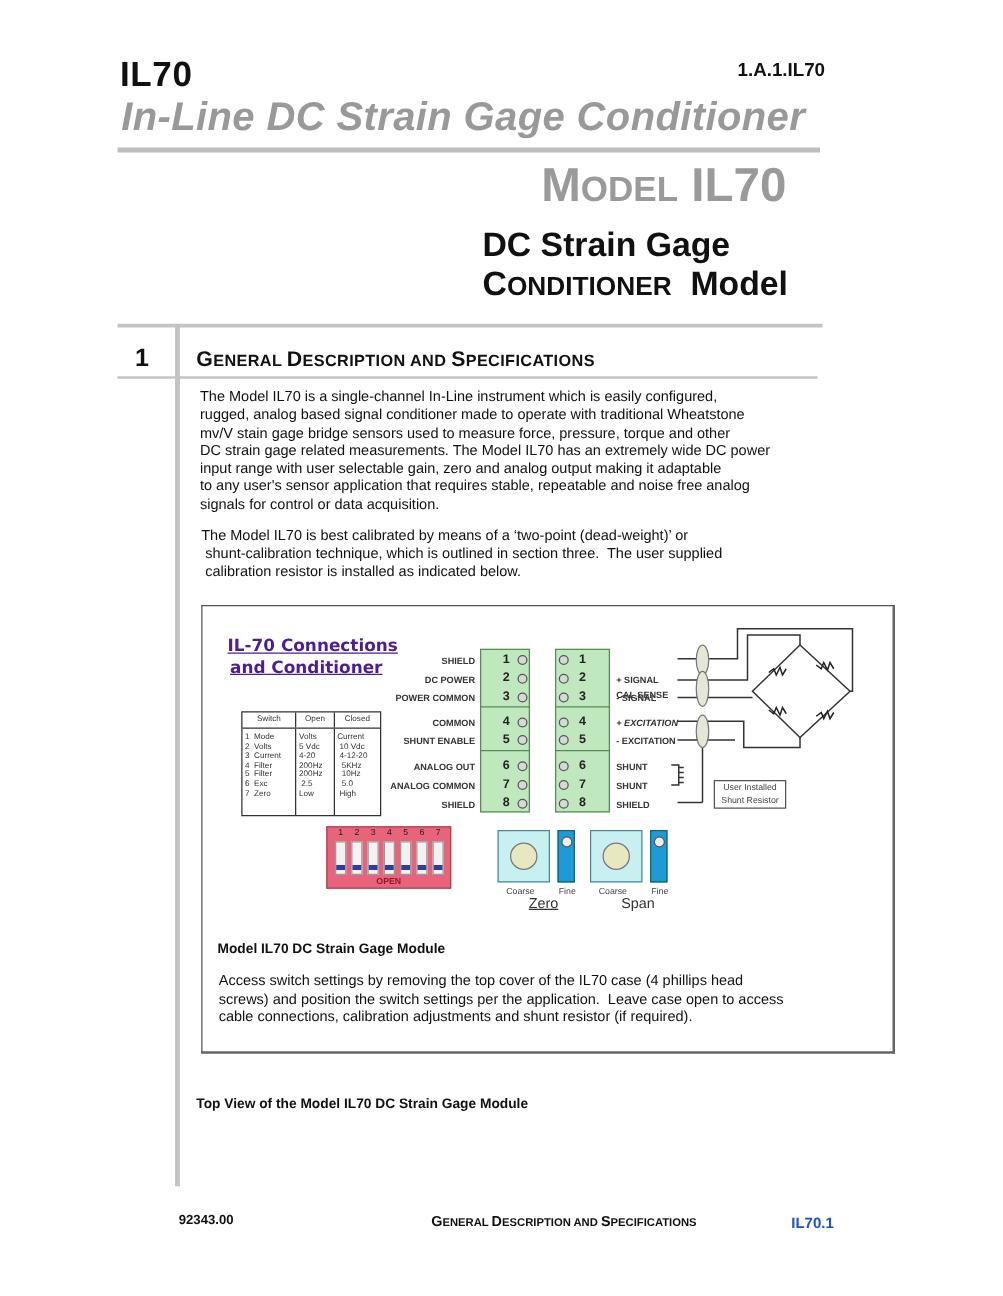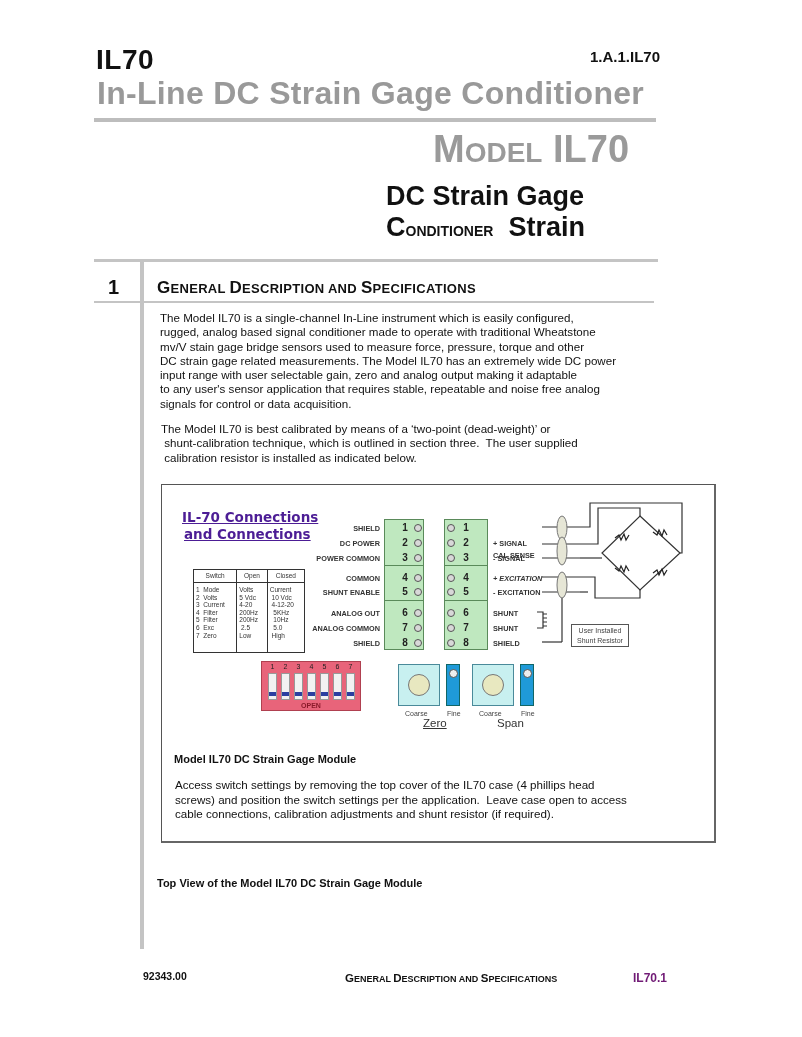--- a/index.html
+++ b/index.html
@@ -1,43 +1,43 @@
 <!DOCTYPE html>
 <html><head>
 <meta charset="utf-8">
 <style>
   html, body { margin: 0; padding: 0; background: #ffffff; }
   body { width: 802px; height: 1037px; position: relative; overflow: hidden; font-family: "Liberation Sans", sans-serif; color: #111; }
   .abs { position: absolute; }
   .title-main { left: 96px; top: 44px; font-size: 28px; font-weight: bold; color: #111; letter-spacing: 0.5px; }
   .doc-code { left: 590px; top: 48px; font-size: 15px; font-weight: bold; color: #111; }
-  .subtitle { left: 97px; top: 75px; font-size: 32px; font-weight: bold; color: #999; letter-spacing: 0.3px; white-space: nowrap; }
+  .subtitle { left: 97px; top: 75px; font-size: 32px; font-weight: bold; color: #999; letter-spacing: 0.3px; white-space: nowrap; font-style: italic; }
   .rule-top { left: 94px; top: 118px; width: 562px; height: 4px; background: #bdbdbd; }
   .model-line { left: 433px; top: 128px; font-size: 38px; font-weight: bold; color: #9a9a9a; white-space: nowrap; }
   .model-line .sc { font-size: 28px; }
   .prod-line1 { left: 386px; top: 181px; font-size: 27px; font-weight: bold; color: #111; white-space: nowrap; }
   .prod-line2 { left: 386px; top: 212px; font-size: 27px; font-weight: bold; color: #111; white-space: nowrap; }
-  .prod-line2 .sc { font-size: 14px; }
+  .prod-line2 .sc { font-size: 21px; }
   .rule-sec-top { left: 94px; top: 259px; width: 564px; height: 3px; background: #c4c4c4; }
   .rule-sec-bot { left: 94px; top: 301px; width: 560px; height: 2px; background: #c4c4c4; }
   .vrule { left: 140px; top: 261px; width: 4px; height: 688px; background: #c4c4c4; }
   .sec-num { left: 108px; top: 276px; font-size: 20px; font-weight: bold; color: #111; }
   .sec-title { left: 157px; top: 278px; font-size: 17px; font-weight: bold; color: #111; white-space: nowrap; letter-spacing: 0.3px; }
   .sec-title .sc { font-size: 13px; }
   .para { font-size: 11.6px; line-height: 14.3px; color: #111; white-space: pre; }
   .p1 { left: 160px; top: 311px; }
   .p2 { left: 161px; top: 422px; }
   .figbox { left: 161px; top: 484px; width: 555px; height: 359px; border: 1px solid #555; border-right: 2px solid #666; border-bottom: 2px solid #666; box-sizing: border-box; }
   .fig-caption { left: 174px; top: 753px; font-size: 11px; font-weight: bold; color: #111; }
   .fig-body { left: 175px; top: 778px; font-size: 11.6px; line-height: 14.5px; color: #111; white-space: pre; }
   .below-caption { left: 157px; top: 877px; font-size: 11px; font-weight: bold; color: #111; }
   .footer-left { left: 143px; top: 970px; font-size: 10.5px; font-weight: bold; color: #111; }
   .footer-mid { left: 345px; top: 972px; font-size: 11.5px; font-weight: bold; color: #111; white-space: nowrap; }
   .footer-mid .sc { font-size: 9px; }
-  .footer-right { left: 633px; top: 971px; font-size: 12px; font-weight: bold; color: #701a75; }
+  .footer-right { left: 633px; top: 971px; font-size: 12px; font-weight: bold; color: #1d4ed8; }
   
   .dg-title { left: 182px; top: 509px; font-family: "DejaVu Sans", sans-serif; font-size: 13.5px; font-weight: bold; color: #4c1d95; line-height: 17px; }
   .dg-title span { display: block; text-decoration: underline; }
   .sw-table { left: 193px; top: 569px; width: 112px; height: 84px; border: 1px solid #333; font-size: 6.5px; color: #333; box-sizing: border-box; }
   .sw-table table { border-collapse: collapse; width: 100%; height: 100%; }
   .sw-table td { border-left: 1px solid #333; padding: 0 2px; vertical-align: top; line-height: 7.6px; white-space: pre; }
   .sw-table td:first-child { border-left: none; }
   .sw-table tr.hdr td { border-bottom: 1px solid #333; height: 12px; vertical-align: middle; text-align: center; }
   .lbl { font-size: 7.3px; font-weight: bold; color: #333; text-align: right; white-space: nowrap; }
   .rlbl { font-size: 7.3px; font-weight: bold; color: #333; white-space: nowrap; }
@@ -65,21 +65,21 @@
 <div class="abs subtitle">In-Line DC Strain Gage Conditioner</div>
 <div class="abs rule-top"></div>
 
 <div class="abs model-line">
   <span>M</span><span class="sc">ODEL</span>
   <span>IL70</span>
 </div>
 <div class="abs prod-line1">DC Strain Gage</div>
 <div class="abs prod-line2">
   <span>C</span><span class="sc">ONDITIONER</span>&nbsp;
-  <span>Strain</span>
+  <span>Model</span>
 </div>
 
 <div class="abs rule-sec-top"></div>
 <div class="abs vrule"></div>
 <div class="abs sec-num">1</div>
 <div class="abs sec-title">
   <span>G</span><span class="sc">ENERAL </span><span>D</span><span class="sc">ESCRIPTION AND </span><span>S</span><span class="sc">PECIFICATIONS</span>
 </div>
 <div class="abs rule-sec-bot"></div>
 
@@ -91,21 +91,21 @@
 to any user's sensor application that requires stable, repeatable and noise free analog
 signals for control or data acquisition.</div>
 <div class="abs para p2">The Model IL70 is best calibrated by means of a ‘two-point (dead-weight)’ or
  shunt-calibration technique, which is outlined in section three.  The user supplied
  calibration resistor is installed as indicated below.</div>
 
 <div class="abs figbox"></div>
 
 <div class="abs dg-title">
   <span>IL-70 Connections</span>
-  <span style="padding-left:2px">and Connections</span>
+  <span style="padding-left:2px">and Conditioner</span>
 </div>
 
 <div class="abs sw-table">
   <table>
     <tbody>
         <tr class="hdr">
       <td>Switch</td>
       <td>Open</td>
       <td>Closed</td>
     </tr>

